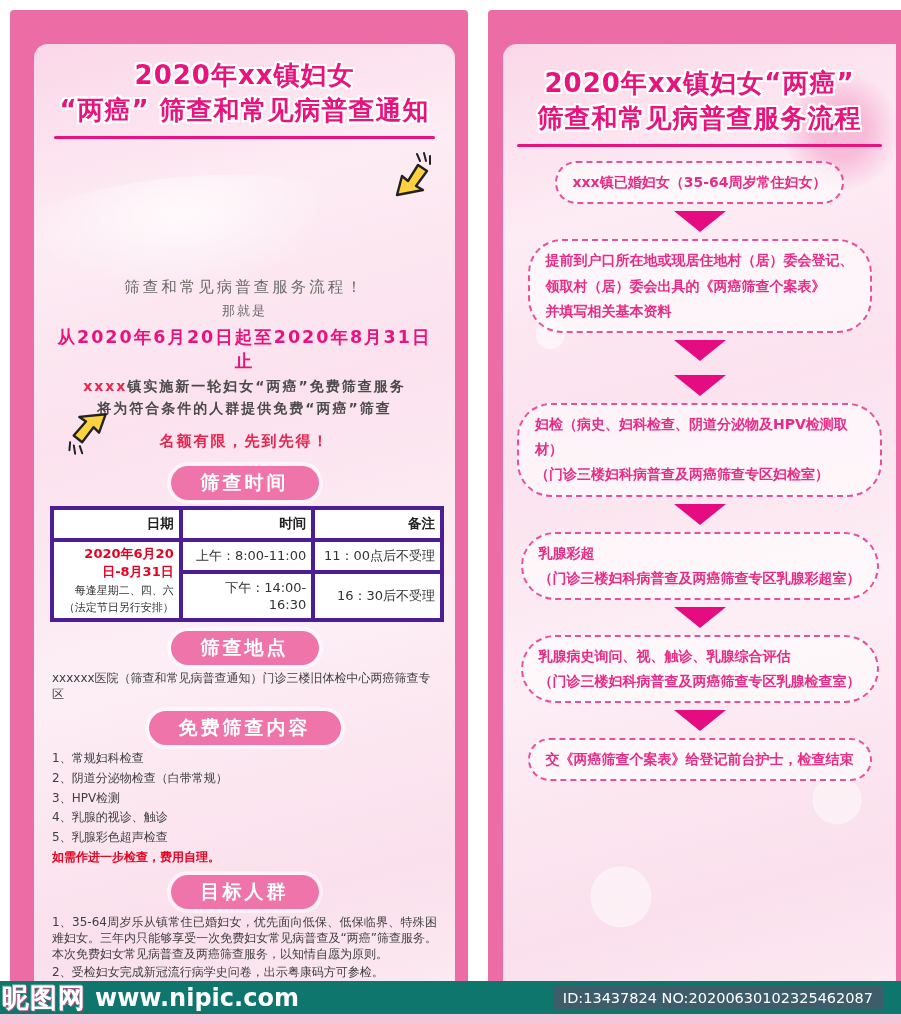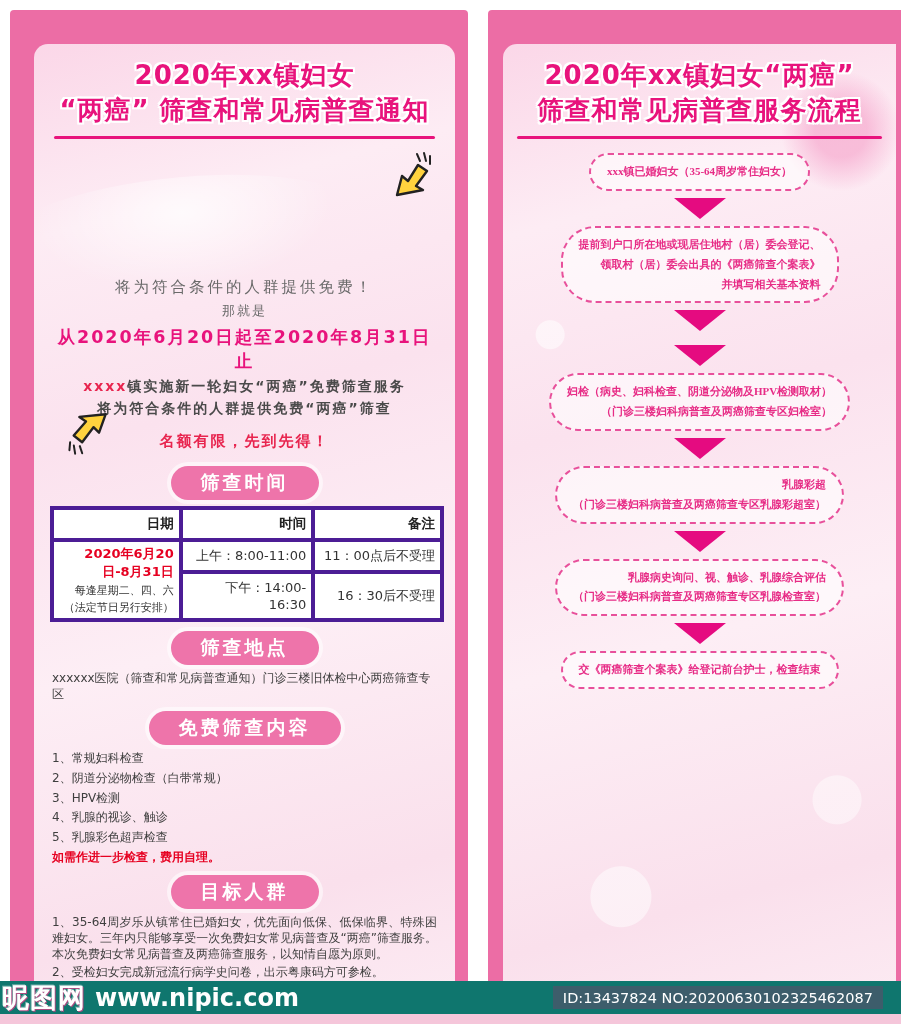--- a/index.html
+++ b/index.html
@@ -8,21 +8,21 @@
 
   
   .panel { position:absolute; top:10px; height:1003px; background:#ec6da5; border-radius:4px; }
   .panel-left  { left:10px;  width:458px; }
   .panel-right { left:488px; width:413px; border-radius:4px 0 0 4px; }
 
   
   .poster { position:absolute; top:34px; bottom:0; overflow:hidden;
             background:linear-gradient(165deg,#fbd7e8 0%,#fdecf4 18%,#fbe2ee 38%,#fdeef5 60%,#fae0ec 85%,#fcebf3 100%); }
   .poster-left  { left:24px; right:13px; border-radius:14px 14px 0 0; padding:0 16px; text-align:center; }
-  .poster-right { left:15px; right:5px;  border-radius:14px 0 0 0; padding:0 10px; text-align:center;
+  .poster-right { left:15px; right:5px;  border-radius:14px 0 0 0; padding:8px 10px; text-align:center;
             background-image:
               radial-gradient(circle at 86% 9%, rgba(244,150,195,.55) 0 26px, rgba(244,150,195,0) 60px),
               radial-gradient(circle at 12% 30%, rgba(255,255,255,.55) 0 14px, rgba(255,255,255,0) 15px),
               radial-gradient(circle at 70% 22%, rgba(255,255,255,.45) 0 10px, rgba(255,255,255,0) 11px),
               radial-gradient(circle at 30% 88%, rgba(255,255,255,.5) 0 30px, rgba(255,255,255,0) 31px),
               radial-gradient(circle at 85% 78%, rgba(255,255,255,.45) 0 24px, rgba(255,255,255,0) 25px),
               linear-gradient(165deg,#fbd7e8 0%,#fdecf4 18%,#fbe2ee 38%,#fdeef5 60%,#fae0ec 85%,#fcebf3 100%); }
 
   
   .poster-title { margin:14px 2px 0; font-weight:bold; font-size:26px; line-height:1.35; letter-spacing:1px;
@@ -63,22 +63,22 @@
   .body-text { text-align:left; color:#3f3f3f; font-size:12px; line-height:1.3; }
   .place-line { margin:4px 2px 0; }
   .item { margin:3px 2px; }
   .content-list .item { margin:4px 2px; }
   .red-note { color:#e60021; font-weight:bold; font-size:12px; text-align:left; margin:4px 2px 0; }
   .para { text-align:justify; margin:3px 2px; }
 
   
   .flow { display:flex; flex-direction:column; align-items:center; padding:10px 4px 0; }
   .step { border:2px dashed #e8509b; border-radius:34px; background:rgba(255,255,255,.6);
-          color:#e72c86; font-weight:bold; font-size:11px; text-align:right; line-height:1.8;
-          padding:7px 16px; white-space:pre-line;font-family:Liberation Serif, serif; }
+          color:#e72c86; font-weight:bold; font-size:14px; text-align:left; line-height:1.8;
+          padding:7px 16px; white-space:pre-line; }
   .step-s1 { margin-top:4px; }
   .arrow-down { width:0; height:0; border-left:26px solid transparent; border-right:26px solid transparent;
                 border-top:21px solid #e50b80; margin:7px 0; }
 
   
   .bottom-bar { position:absolute; left:0; right:0; top:981px; height:33px; background:#0f766e; z-index:5; }
   .bottom-strip { position:absolute; left:0; right:0; top:1014px; height:10px; background:#f5c6da; z-index:5; }
   .wm { position:absolute; left:2px; top:0; bottom:0; display:flex; align-items:center; gap:9px; }
   .wm-logo { font-size:27px; font-weight:bold; color:#fff;
              text-shadow:1px 1px 0 rgba(190,70,130,.9),-1px -1px 0 rgba(255,255,255,.4); letter-spacing:1px; }
@@ -95,21 +95,21 @@
   <div class="panel panel-right"></div>
 
   <div class="panel-left panel" style="background:transparent;">
     <div class="poster poster-left">
       <div class="poster-title">2020年xx镇妇女
 “两癌” 筛查和常见病普查通知</div>
       <div class="title-rule"></div>
 
       <div class="intro">
         <div class="swoosh"></div>
-        <div class="intro-l1">将为符合条件的人群提供免费！</div>
+        <div class="intro-l1">筛查和常见病普查服务流程！</div>
         <div class="intro-l2">那就是</div>
         <div class="intro-l3">从2020年6月20日起至2020年8月31日止</div>
         <div class="intro-l4"><span class="hl">xxxx</span><span>镇实施新一轮妇女“两癌”免费筛查服务</span></div>
         <div class="intro-l5">将为符合条件的人群提供免费“两癌”筛查</div>
         <div class="intro-l6">名额有限，先到先得！</div>
         <svg class="doodle doodle-tr" width="46" height="48" viewBox="0 0 46 48">
           <g stroke="#222" stroke-width="2" stroke-linecap="round">
               <path d="M30 3 l3 7"></path>
               <path d="M37 2 l2 8"></path>
               <path d="M43 5 l0 8"></path>

